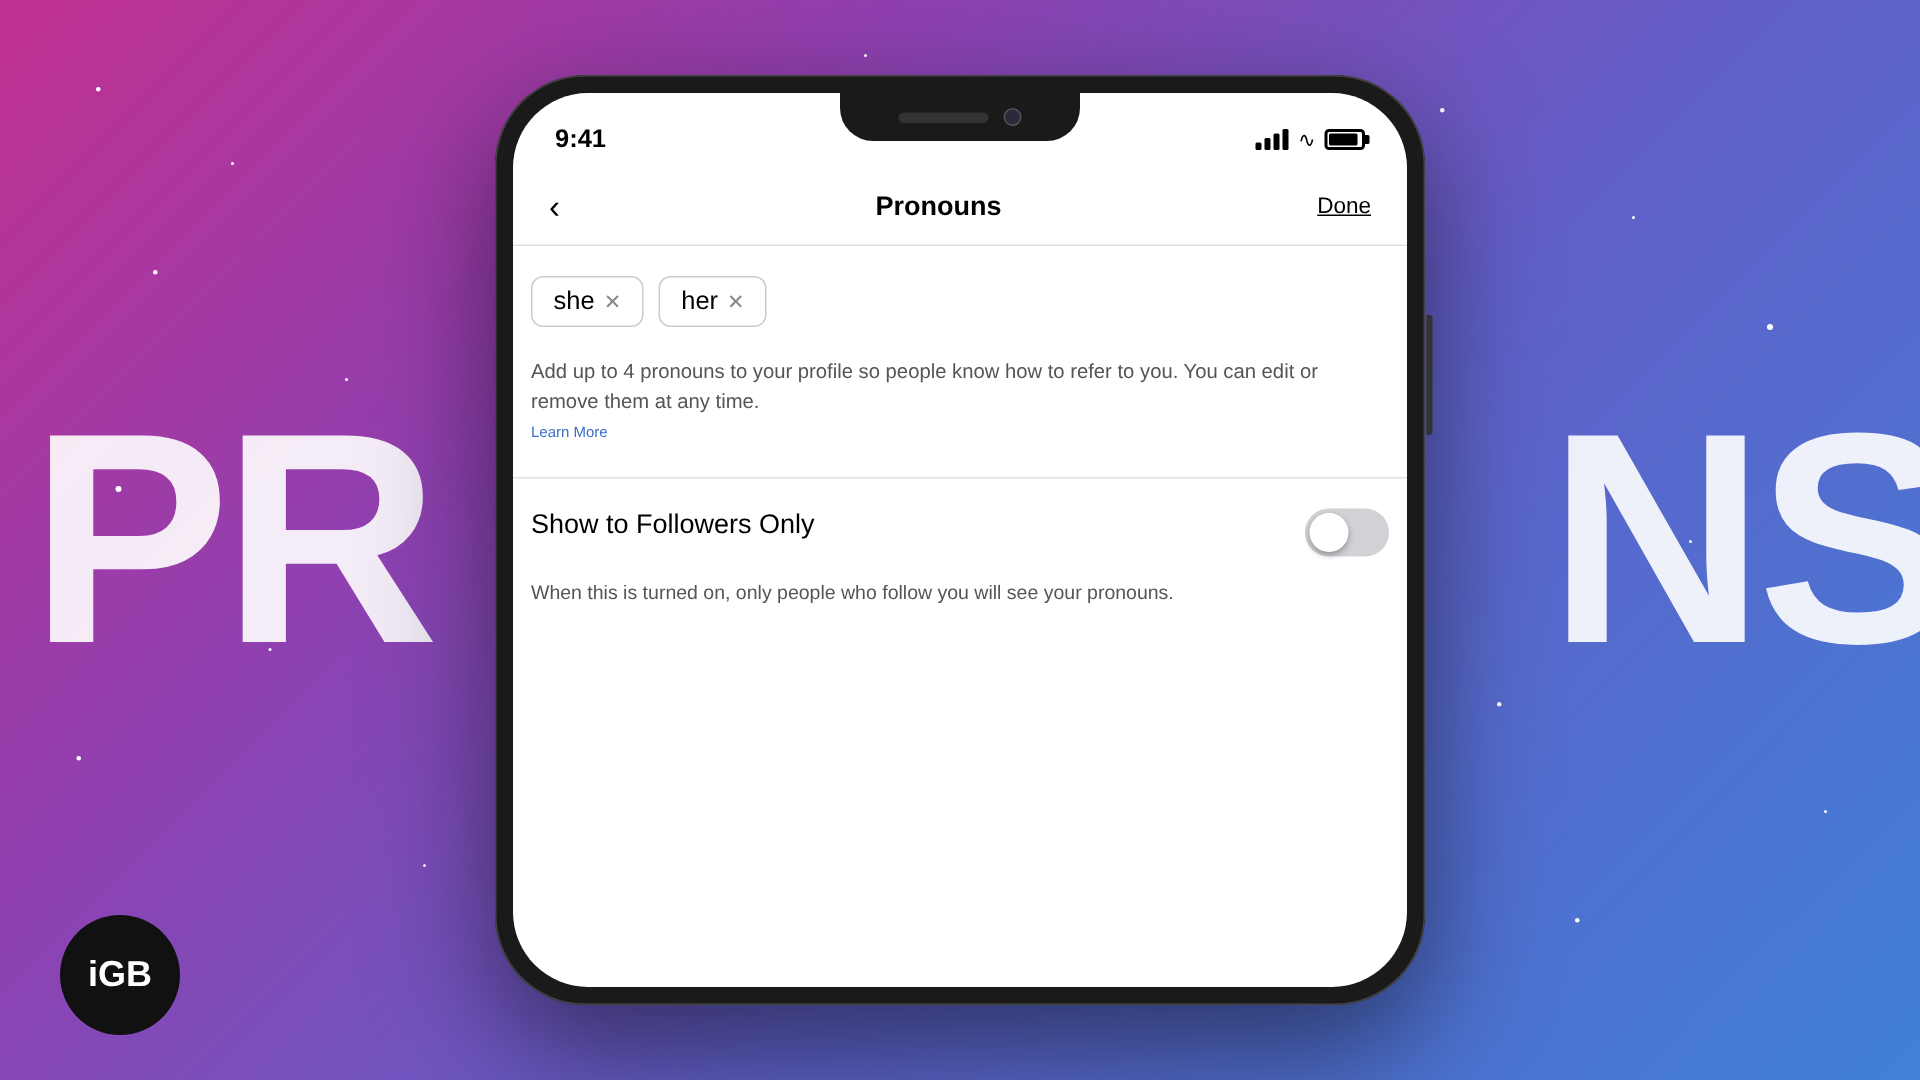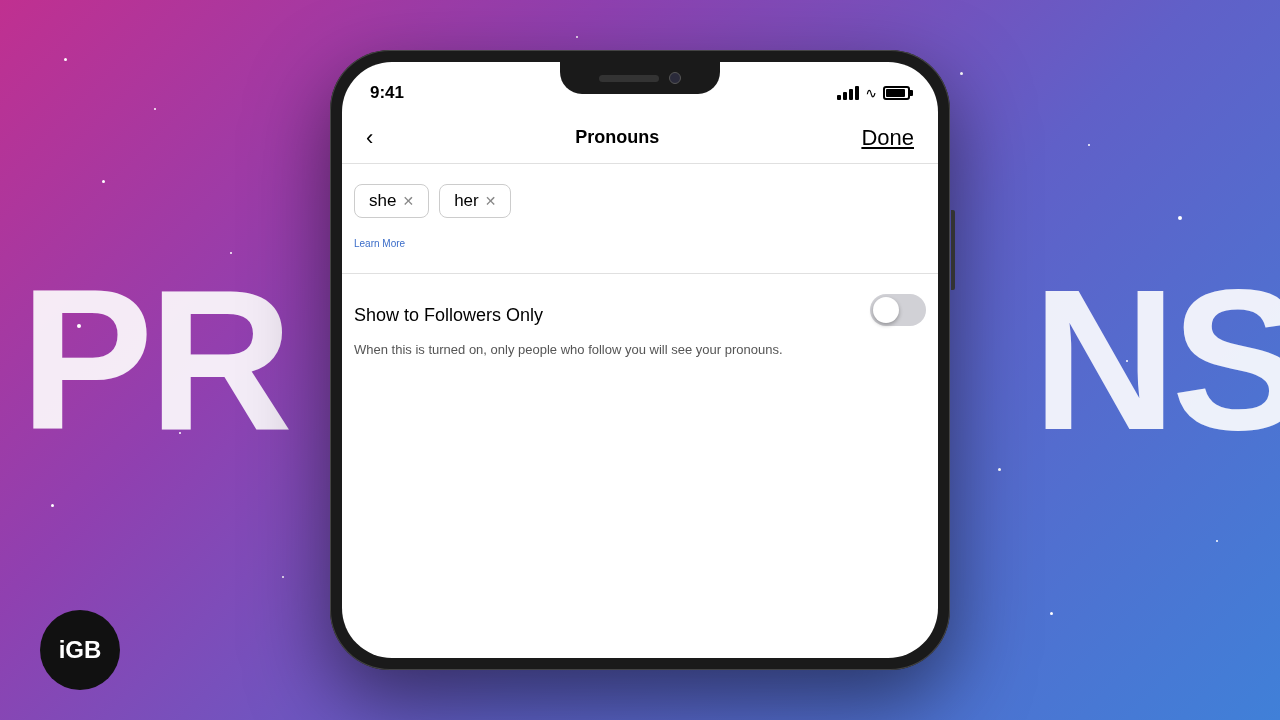--- a/index.html
+++ b/index.html
@@ -214,21 +214,21 @@
       font-size: 22px;
       color: #000;
       cursor: pointer;
     }
     .nav-title {
       font-size: 18px;
       font-weight: 700;
       color: #000;
     }
     .nav-done {
-      font-size: 22px;
+      font-size: 15px;
       color: #000;
       cursor: pointer;
       text-decoration: underline;
     }
 
     
     .content {
       flex: 1;
       padding: 20px 12px;
       overflow: hidden;
@@ -276,21 +276,21 @@
     .divider {
       height: 1px;
       background: #e0e0e0;
       margin: 0 -24px;
       margin-bottom: 20px;
     }
 
     
     .toggle-row {
       display: flex;
-      align-items: flex-end;
+      align-items: flex-start;
       justify-content: space-between;
       margin-bottom: 14px;
     }
     .toggle-label {
       font-size: 18px;
       color: #000;
       font-weight: 400;
     }
 
     
@@ -405,20 +405,21 @@
           <div class="pronoun-tag">
             <span>she</span>
             <span class="pronoun-tag-x">✕</span>
           </div>
           <div class="pronoun-tag">
             <span>her</span>
             <span class="pronoun-tag-x">✕</span>
           </div>
         </div>
 
+        <p class="description-text">Add up to 4 pronouns to your profile so people know how to refer to you. You can edit or remove them at any time.</p>
         <a class="learn-more">Learn More</a>
 
         <div class="divider"></div>
 
         <div class="toggle-row">
           <span class="toggle-label">Show to Followers Only</span>
           <div class="toggle-switch">
             <div class="toggle-thumb"></div>
           </div>
         </div>

